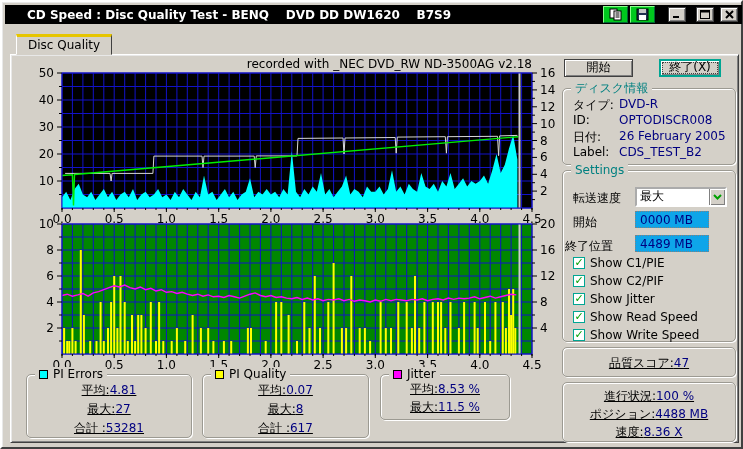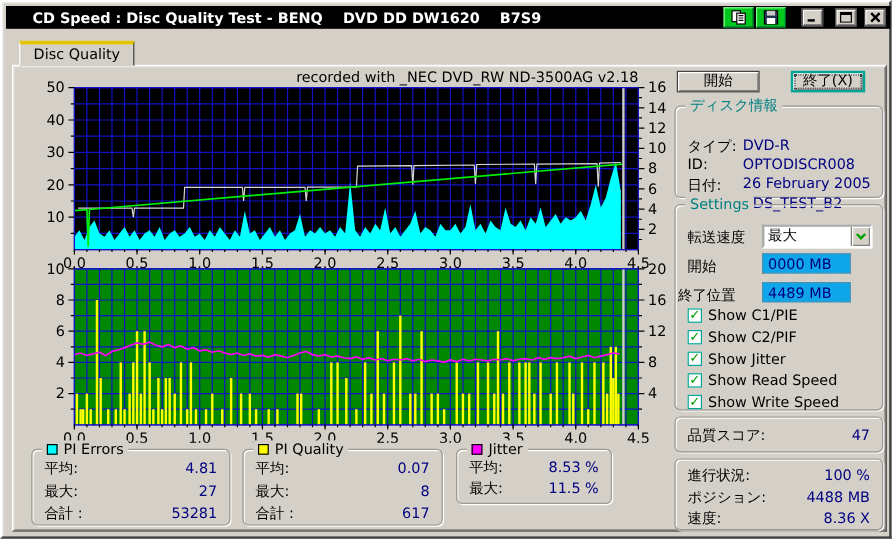--- a/index.html
+++ b/index.html
@@ -31,36 +31,36 @@
   .chart-title{position:absolute;top:55px;left:230px;width:300px;text-align:right;font-size:12px;}
   .chartbox{position:absolute;left:18px;}
   svg text{font-family:"DejaVu Sans","Liberation Sans",sans-serif;font-size:12px;fill:#000;}
   
   .group{position:absolute;border:1px solid #9c9a92;border-radius:5px;
     box-shadow:inset 1px 1px 0 #ffffff, 1px 1px 0 #ffffff;}
   .gtitle{position:absolute;top:-8px;left:8px;background:var(--bg);padding:0 4px;color:var(--teal);
     line-height:14px;white-space:nowrap;display:flex;align-items:center;text-align:right;}
   .gtitle.black{color:#000;}
   .swatch{display:inline-block;width:9px;height:9px;border:1px solid #000;margin-right:5px;}
-  .srow{position:absolute;left:10px;right:10px;height:18px;display:flex;justify-content:space-between;align-items:center;}
+  .srow{position:absolute;left:10px;right:10px;height:18px;display:flex;justify-content:center;align-items:center;text-decoration:underline;}
   .srow .val{color:var(--navy);}
   
   .btn{position:absolute;background:var(--bg);border:1px solid #404040;
     box-shadow:inset 1px 1px 0 #fff, inset -1px -1px 0 #808080;text-align:center;line-height:15px;cursor:default;}
   .btn.default{border:2px solid var(--accent);outline:1px dotted #404040;outline-offset:-4px;line-height:13px;}
   .field{position:absolute;background:#0ea5e9;border:1px dotted #808080;color:var(--navy);
     padding:2px 4px;line-height:13px;font-size:12px;font-family:inherit;}
   .combo{position:absolute;background:#fff;border:2px inset #fff;display:flex;}
   .combo .cval{flex:1;padding:0 3px;line-height:14px;}
   .combo .cbtn{width:16px;background:var(--bg);border-left:1px solid #808080;
     box-shadow:inset 1px 1px 0 #fff, inset -1px -1px 0 #808080;display:flex;align-items:center;justify-content:center;}
   .cbrow{position:absolute;left:10px;display:flex;align-items:center;height:14px;}
   .cbox{width:12px;height:12px;background:#fff;border:1px solid var(--accent);margin-right:5px;
     display:flex;align-items:center;justify-content:center;color:var(--check);font-weight:bold;font-size:11px;line-height:10px;}
-  .lblval{position:absolute;display:flex;margin-top:17px;}
+  .lblval{position:absolute;display:flex;}
   .lblval .l{width:46px;} .lblval .v{color:var(--navy);white-space:nowrap;}
 </style>
 </head>
 <body>
 
 <div class="window">
 
   <div class="titlebar">
     <span class="title">CD Speed : Disc Quality Test - BENQ    DVD DD DW1620    B7S9</span>
     <div class="tb-btns">

